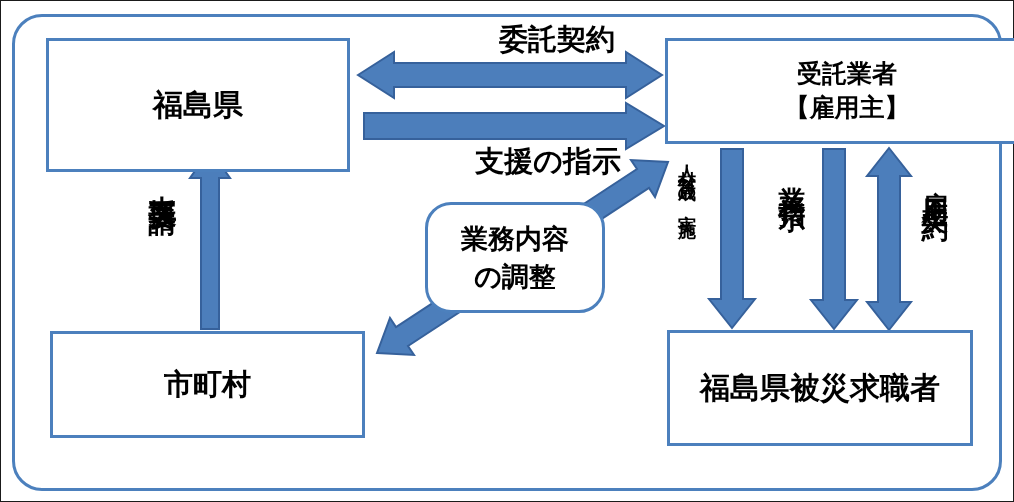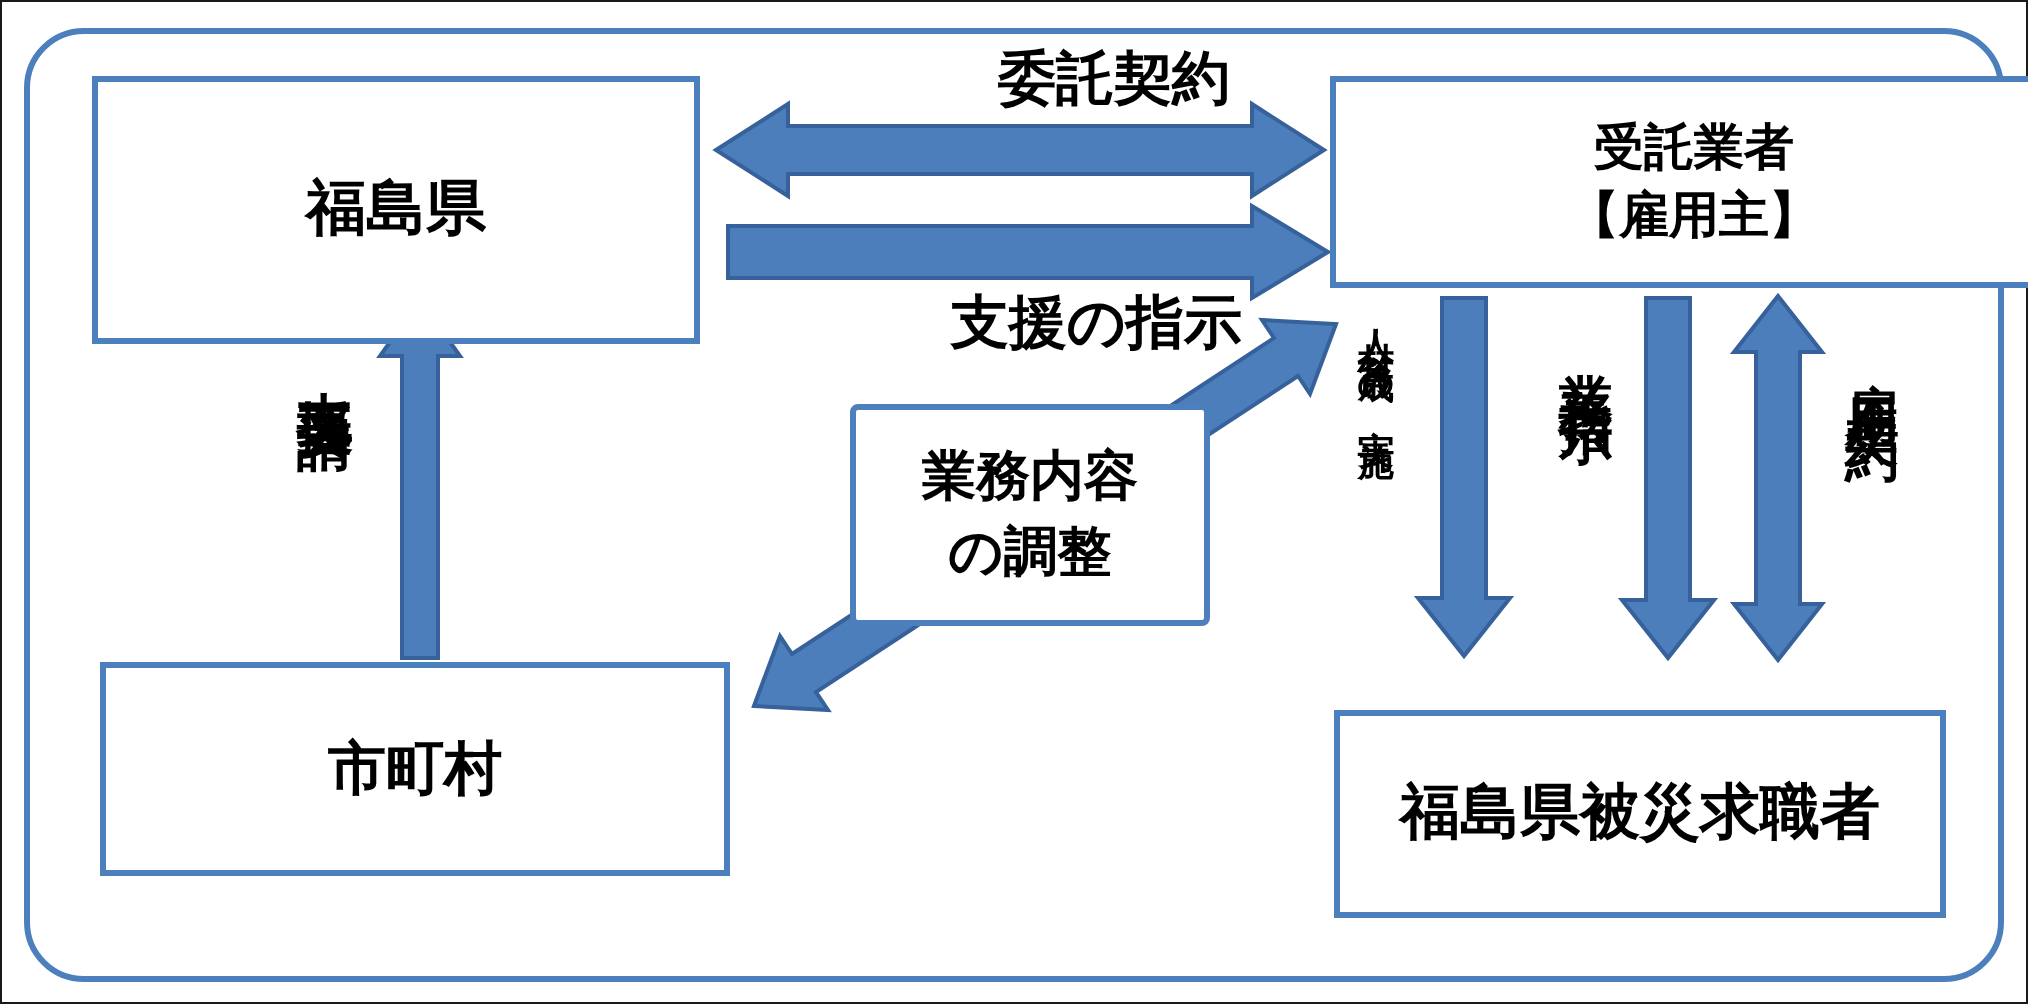--- a/index.html
+++ b/index.html
@@ -45,24 +45,24 @@
     align-items:center;justify-content:center;
     color:var(--text);
     font-weight:bold;
     text-align:center;
     line-height:1.35;
     box-sizing:border-box;
   }
   .node-fukushima{left:46px;top:38px;width:304px;height:134px;font-size:30px;}
   .node-jutaku{left:665px;top:38px;width:364px;height:106px;font-size:25px;}
   .node-shichoson{left:50px;top:331px;width:315px;height:107px;font-size:29px;align-items:center;}
-  .node-kyushokusha{left:667px;top:330px;width:306px;height:104px;font-size:30px;margin-top:25px;}
+  .node-kyushokusha{left:667px;top:330px;width:306px;height:116px;font-size:30px;}
   .node-chosei{
     left:425px;top:202px;width:180px;height:111px;
-    border-radius:4px;font-size:27px;line-height:1.4;
+    border-radius:26px;font-size:27px;line-height:1.4;
   }
   .hlabel{
     position:absolute;
     color:var(--text);font-weight:bold;
     text-align:right;
   }
   .label-itaku{left:395px;top:20px;width:220px;font-size:29px;}
   .label-shiji{left:393px;top:142px;width:228px;font-size:29px;}
   .vlabel{
     position:absolute;

